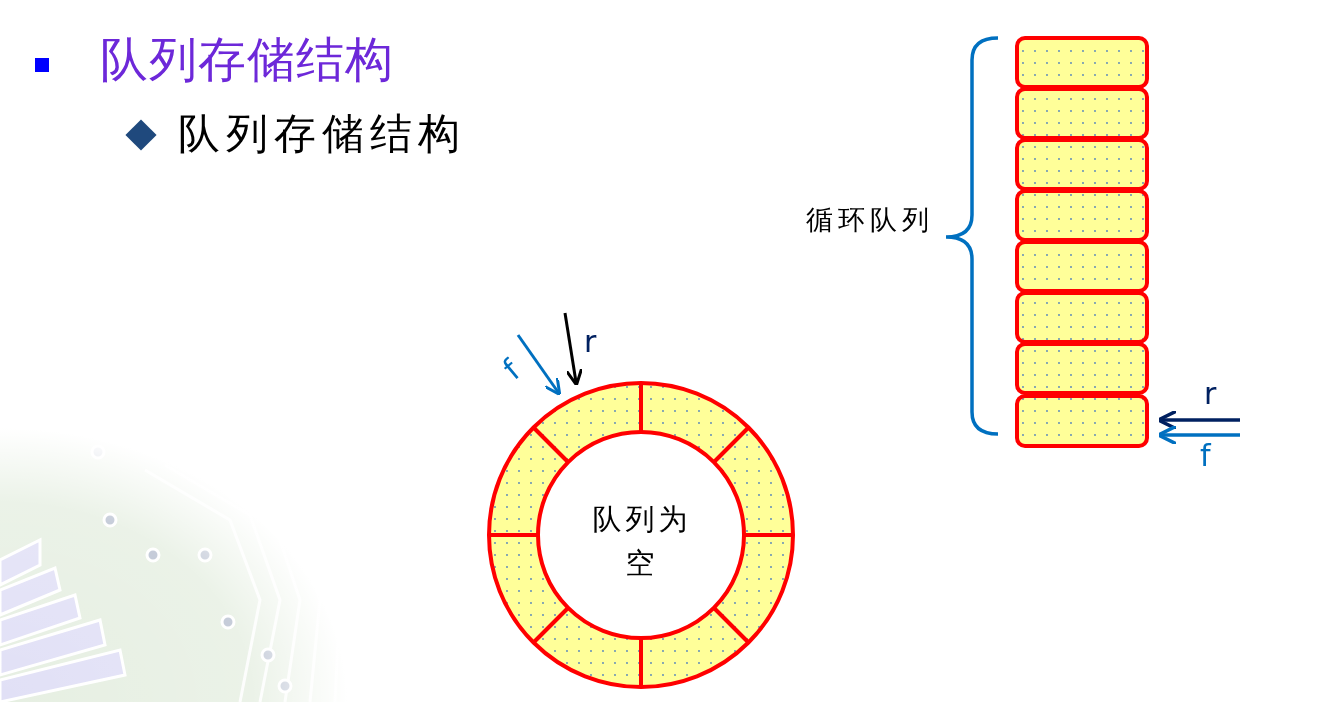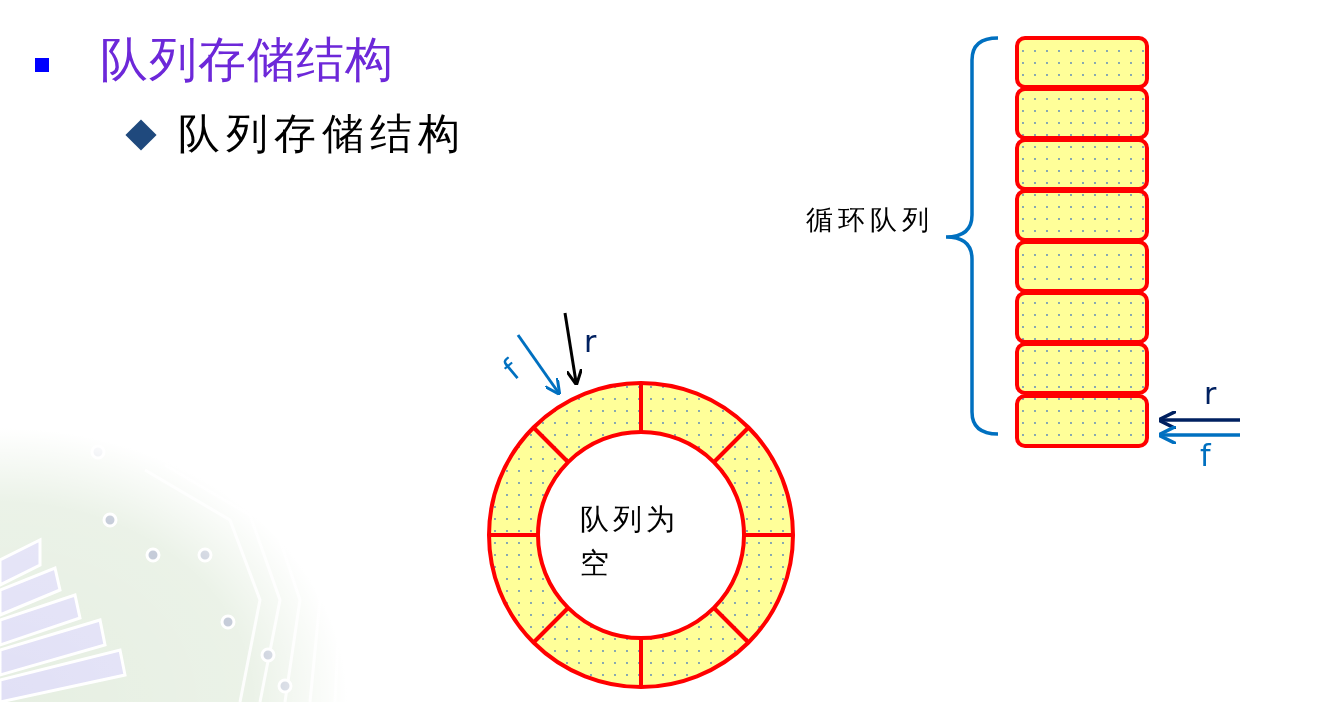--- a/index.html
+++ b/index.html
@@ -8,21 +8,21 @@
   .bg{position:absolute;left:0;top:0;width:1326px;height:702px;}
   .bullet1{position:absolute;left:35px;top:58px;width:14px;height:14px;background:#0000ff;}
   .title{position:absolute;left:100px;top:28px;font-size:48px;color:#6d28d9;letter-spacing:1px;
          font-family:"DejaVu Sans",sans-serif;}
   .diamond{position:absolute;left:130px;top:124px;width:22px;height:22px;background:#1f497d;transform:rotate(45deg);}
   .subtitle{position:absolute;left:178px;top:106px;font-size:42px;color:#000;letter-spacing:6px;
             font-family:"DejaVu Serif",serif;}
   .diagram{position:absolute;left:0;top:0;width:1326px;height:702px;}
   .lbl{position:absolute;font-family:"DejaVu Serif",serif;color:#000;}
   .mem-label{left:806px;top:199px;font-size:27px;line-height:42px;letter-spacing:5px;}
-  .center-label{left:580px;top:497px;width:124px;text-align:left;font-size:29px;line-height:44px;letter-spacing:4px;}
+  .center-label{left:580px;top:497px;width:124px;text-align:center;font-size:29px;line-height:44px;letter-spacing:4px;}
   .ptr{position:absolute;font-family:"DejaVu Sans",sans-serif;font-size:30px;}
 </style>
 </head>
 <body>
 
 <svg class="bg" viewBox="0 0 1326 702">
   <defs>
     <radialGradient id="fade" cx="0" cy="1" r="1">
       <stop offset="0" stop-color="#ffffff" stop-opacity="0"></stop>
       <stop offset="0.45" stop-color="#ffffff" stop-opacity="0.2"></stop>

